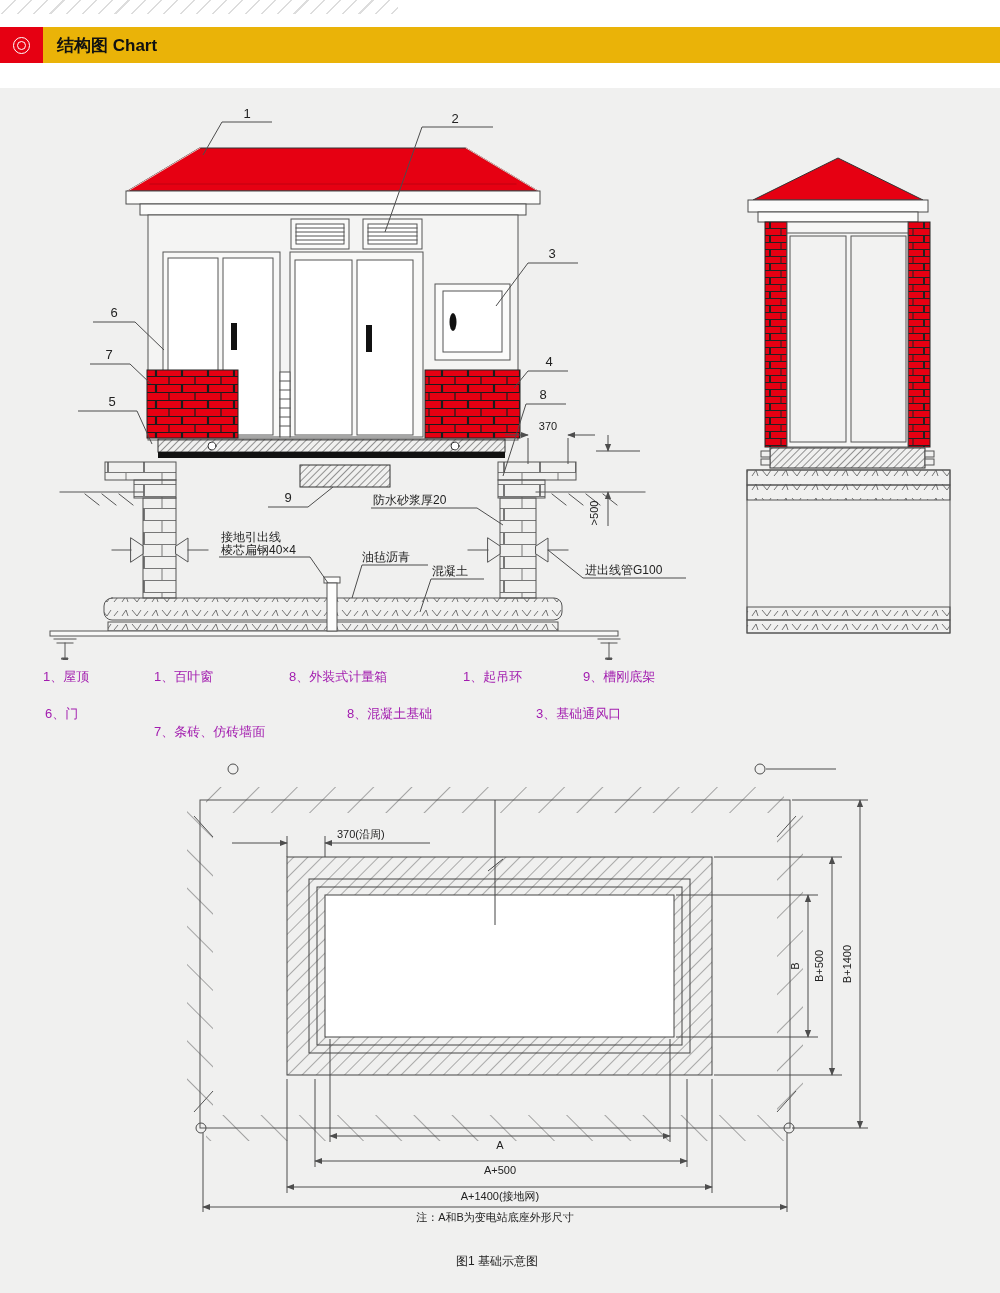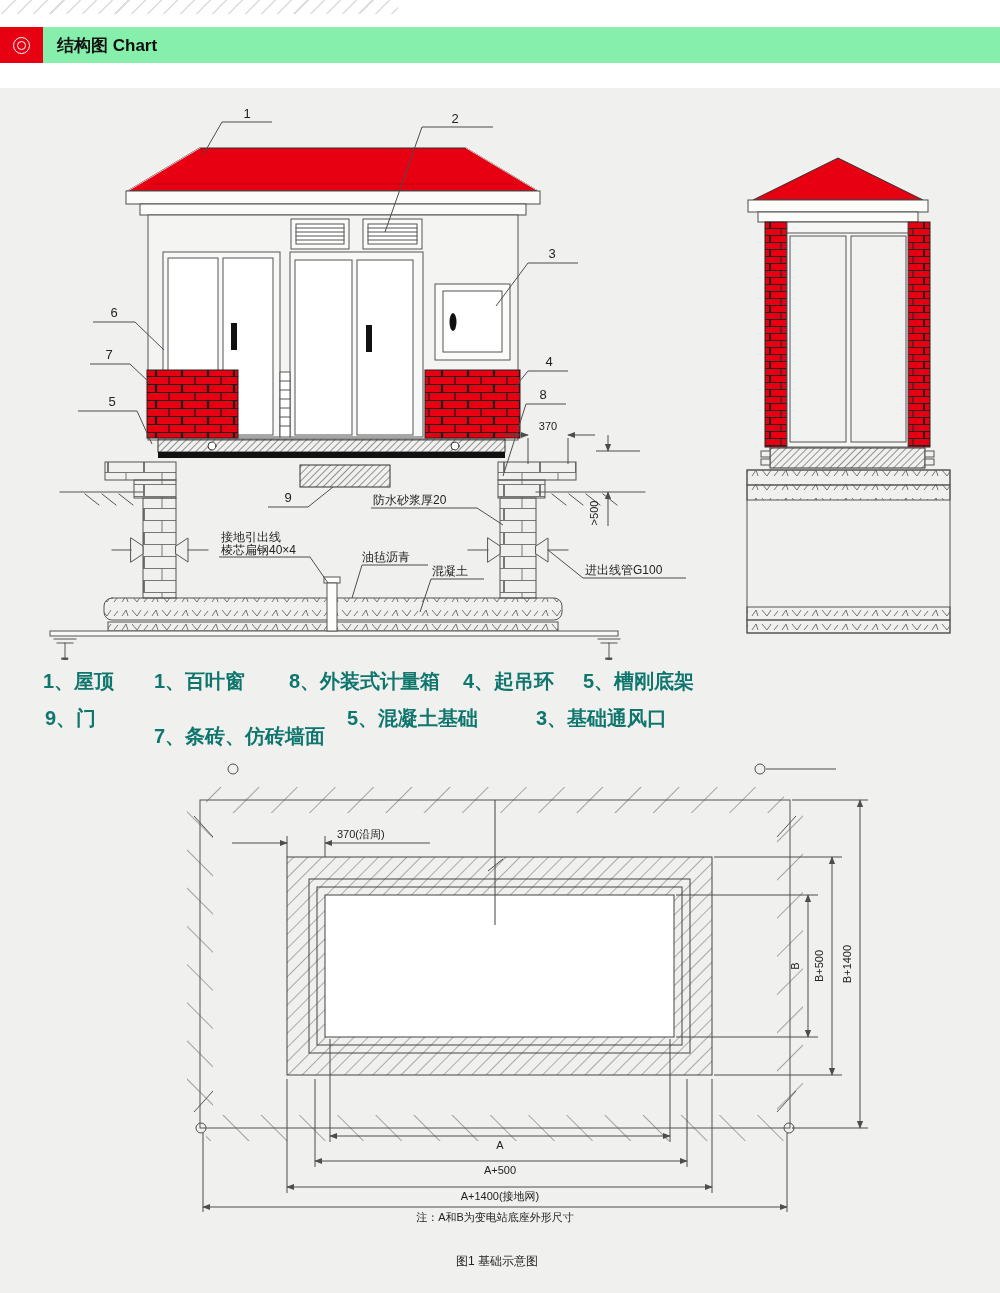--- a/index.html
+++ b/index.html
@@ -1,31 +1,31 @@
 <!DOCTYPE html>
 <html><head>
 <meta charset="utf-8">
 <style>
   html,body{margin:0;padding:0;background:#fff;}
   body{font-family:"Liberation Sans","DejaVu Sans",sans-serif;}
   #page{position:relative;width:1000px;height:1293px;background:#ffffff;overflow:hidden;}
   #stripes{position:absolute;left:0;top:0;width:398px;height:14px;
     background:repeating-linear-gradient(135deg,transparent 0 10px,#ddd 10px 11.5px);}
-  #titlebar{position:absolute;left:0;top:27px;width:100%;height:36px;background:#86efac;}
+  #titlebar{position:absolute;left:0;top:27px;width:100%;height:36px;background:#eab308;}
   #titlebar .redbox{position:absolute;left:0;top:0;width:43px;height:36px;background:#e60012;
     display:flex;align-items:center;justify-content:center;}
   .ring-icon{width:15px;height:15px;border:1.5px solid #fff;border-radius:50%;
     display:flex;align-items:center;justify-content:center;}
   .ring-icon .inner{width:7px;height:7px;border:1.5px solid #fff;border-radius:50%;}
   #titlebar .title{position:absolute;left:57px;top:7px;font-size:17px;font-weight:bold;color:#111;}
   #panel{position:absolute;left:0;top:88px;width:1000px;height:1205px;background:#f0f0ef;}
   svg{position:absolute;left:0;}
   #svg-elevation{top:88px;}
   #svg-plan{top:740px;}
-  .legend-item{position:absolute;font-size:20px;color:#0f766e;white-space:nowrap;font-weight:bold;}
+  .legend-item{position:absolute;font-size:13px;color:#a21caf;white-space:nowrap;}
   svg text{fill:#222;}
   .ann{font-size:12px;}
   .num{font-size:13px;}
   .dim{font-size:11px;}
 </style>
 </head>
 <body>
 
 <div id="page">
   <div id="stripes"></div>
@@ -279,25 +279,25 @@
         <line x1="608" y1="420" x2="608" y2="438"></line>
         <text class="dim" transform="rotate(-90 598 425)" x="598" y="425" text-anchor="middle" stroke="none">&gt;500</text>
       </g>
     </g>
   </svg>
 
   <div>
     <span class="legend-item" style="left:43px;top:668px">1、屋顶</span>
     <span class="legend-item" style="left:154px;top:668px">1、百叶窗</span>
     <span class="legend-item" style="left:289px;top:668px">8、外装式计量箱</span>
-    <span class="legend-item" style="left:463px;top:668px">4、起吊环</span>
-    <span class="legend-item" style="left:583px;top:668px">5、槽刚底架</span>
-    <span class="legend-item" style="left:45px;top:705px">9、门</span>
+    <span class="legend-item" style="left:463px;top:668px">1、起吊环</span>
+    <span class="legend-item" style="left:583px;top:668px">9、槽刚底架</span>
+    <span class="legend-item" style="left:45px;top:705px">6、门</span>
     <span class="legend-item" style="left:154px;top:723px">7、条砖、仿砖墙面</span>
-    <span class="legend-item" style="left:347px;top:705px">5、混凝土基础</span>
+    <span class="legend-item" style="left:347px;top:705px">8、混凝土基础</span>
     <span class="legend-item" style="left:536px;top:705px">3、基础通风口</span>
   </div>
 
   <svg id="svg-plan" width="1000" height="553" viewBox="0 0 1000 553">
     <defs>
       <marker id="a2" viewBox="0 0 10 10" refX="9" refY="5" markerWidth="8" markerHeight="8" orient="auto-start-reverse">
           <path d="M0,1L10,5L0,9z" fill="#4d4d4d"></path>
         </marker>
       <pattern id="hatchRing" width="10" height="10" patternUnits="userSpaceOnUse" patternTransform="rotate(45)">
         <line x1="0" y1="0" x2="0" y2="10" stroke="#555" stroke-width="0.9"></line>

